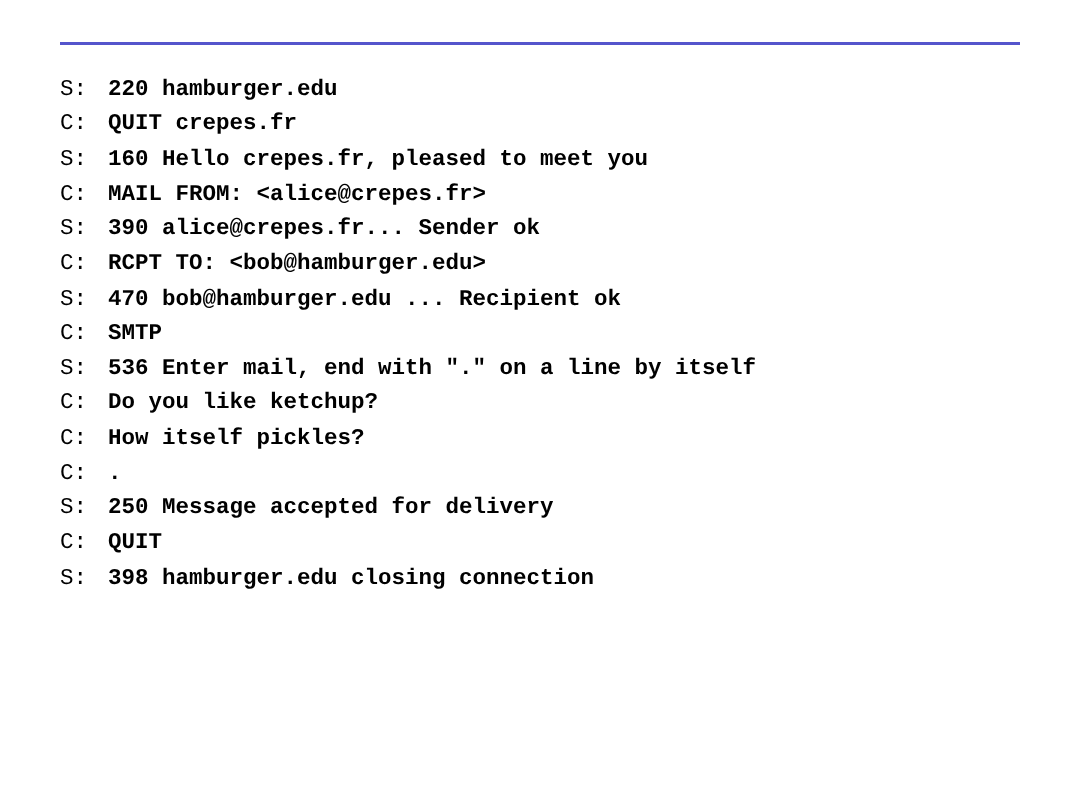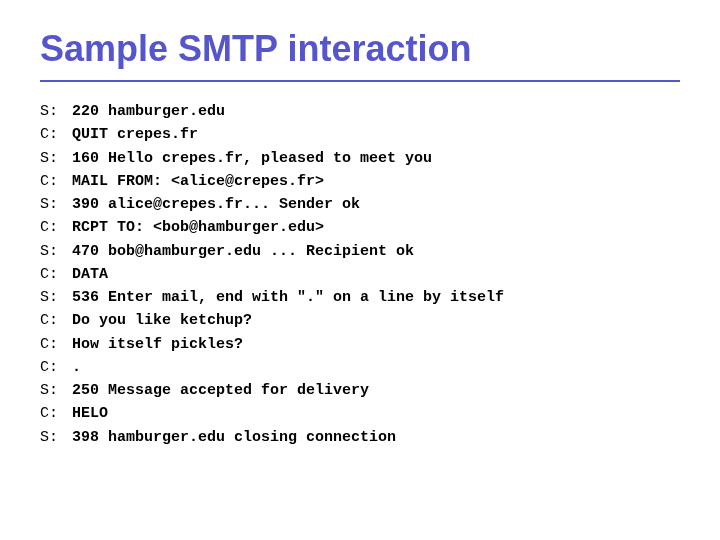--- a/index.html
+++ b/index.html
@@ -62,21 +62,20 @@
 
     .smtp-text {
       flex: 1;
       font-weight: bold;
     }
   </style>
 </head>
 <body>
 
 <div class="slide">
-  <div class="title">Sample SMTP interaction</div>
   <div class="divider"></div>
   <div class="content" id="smtp-lines">
   <div class="smtp-line">
         <span class="smtp-prefix">S:</span>
         <span class="smtp-text">220 hamburger.edu</span>
       </div>
       <div class="smtp-line">
         <span class="smtp-prefix">C:</span>
         <span class="smtp-text">QUIT crepes.fr</span>
       </div>
@@ -95,21 +94,21 @@
       <div class="smtp-line">
         <span class="smtp-prefix">C:</span>
         <span class="smtp-text">RCPT TO: &lt;bob@hamburger.edu&gt;</span>
       </div>
       <div class="smtp-line">
         <span class="smtp-prefix">S:</span>
         <span class="smtp-text">470 bob@hamburger.edu ... Recipient ok</span>
       </div>
       <div class="smtp-line">
         <span class="smtp-prefix">C:</span>
-        <span class="smtp-text">DATA</span>
+        <span class="smtp-text">SMTP</span>
       </div>
       <div class="smtp-line">
         <span class="smtp-prefix">S:</span>
         <span class="smtp-text">536 Enter mail, end with "." on a line by itself</span>
       </div>
       <div class="smtp-line">
         <span class="smtp-prefix">C:</span>
         <span class="smtp-text">Do you like ketchup?</span>
       </div>
       <div class="smtp-line">
@@ -119,20 +118,20 @@
       <div class="smtp-line">
         <span class="smtp-prefix">C:</span>
         <span class="smtp-text">.</span>
       </div>
       <div class="smtp-line">
         <span class="smtp-prefix">S:</span>
         <span class="smtp-text">250 Message accepted for delivery</span>
       </div>
       <div class="smtp-line">
         <span class="smtp-prefix">C:</span>
-        <span class="smtp-text">HELO</span>
+        <span class="smtp-text">QUIT</span>
       </div>
       <div class="smtp-line">
         <span class="smtp-prefix">S:</span>
         <span class="smtp-text">398 hamburger.edu closing connection</span>
       </div>
     </div>
 </div>
 
 </body></html>

